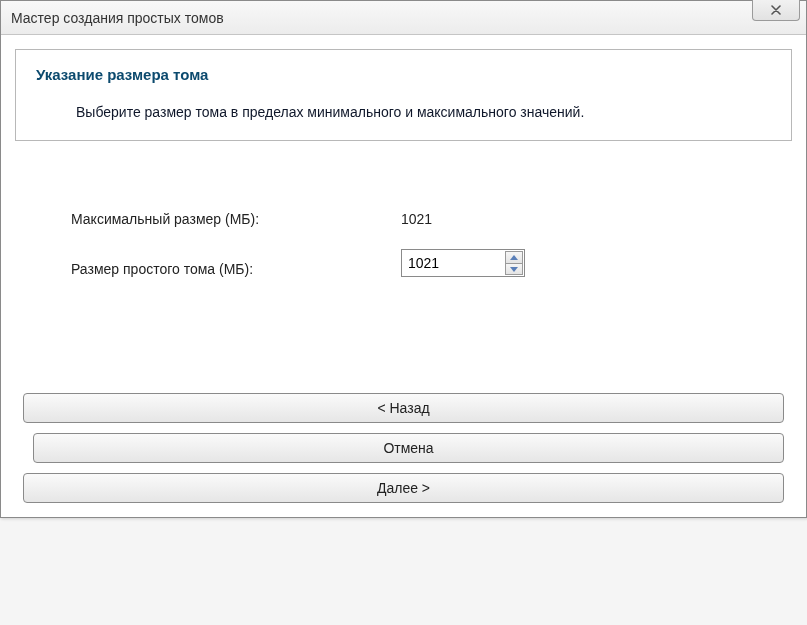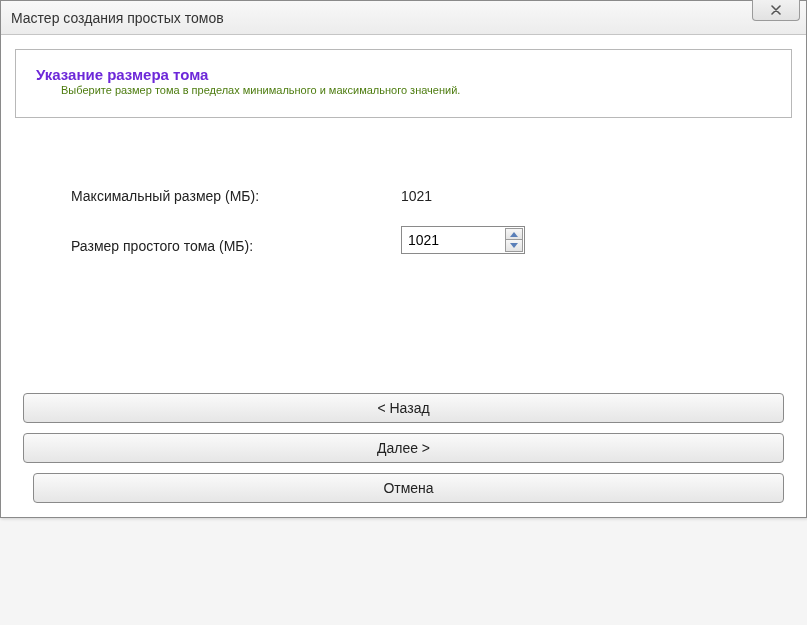--- a/index.html
+++ b/index.html
@@ -57,27 +57,27 @@
     }
     .header-panel {
       margin: 14px 14px 0 14px;
       border: 1px solid #b8b8b8;
       background: #fff;
       padding: 16px 20px 18px 20px;
     }
     .header-title {
       font-weight: bold;
       font-size: 15px;
-      color: #6d28d9;
-      margin-bottom: 0;
+      color: #0c4a6e;
+      margin-bottom: 19px;
     }
     .header-desc {
-      font-size: 11px;
-      color: #4d7c0f;
-      margin-left: 25px;
+      font-size: 14px;
+      color: #0f172a;
+      margin-left: 40px;
       line-height: 1.45;
       max-width: 600px;
     }
     .body-panel {
       padding: 70px 20px 20px 70px;
     }
     .form-row {
       display: flex;
       align-items: flex-end;
       margin-bottom: 22px;
@@ -203,17 +203,17 @@
             </div>
           </div>
         </div>
       </div>
     </div>
 
   </div>
 
   <div class="footer">
     <button class="btn">&lt; Назад</button>
+    <button class="btn btn-cancel">Отмена</button>
     <button class="btn">Далее &gt;</button>
-    <button class="btn btn-cancel">Отмена</button>
   </div>
 
 </div>
 
 </body></html>

